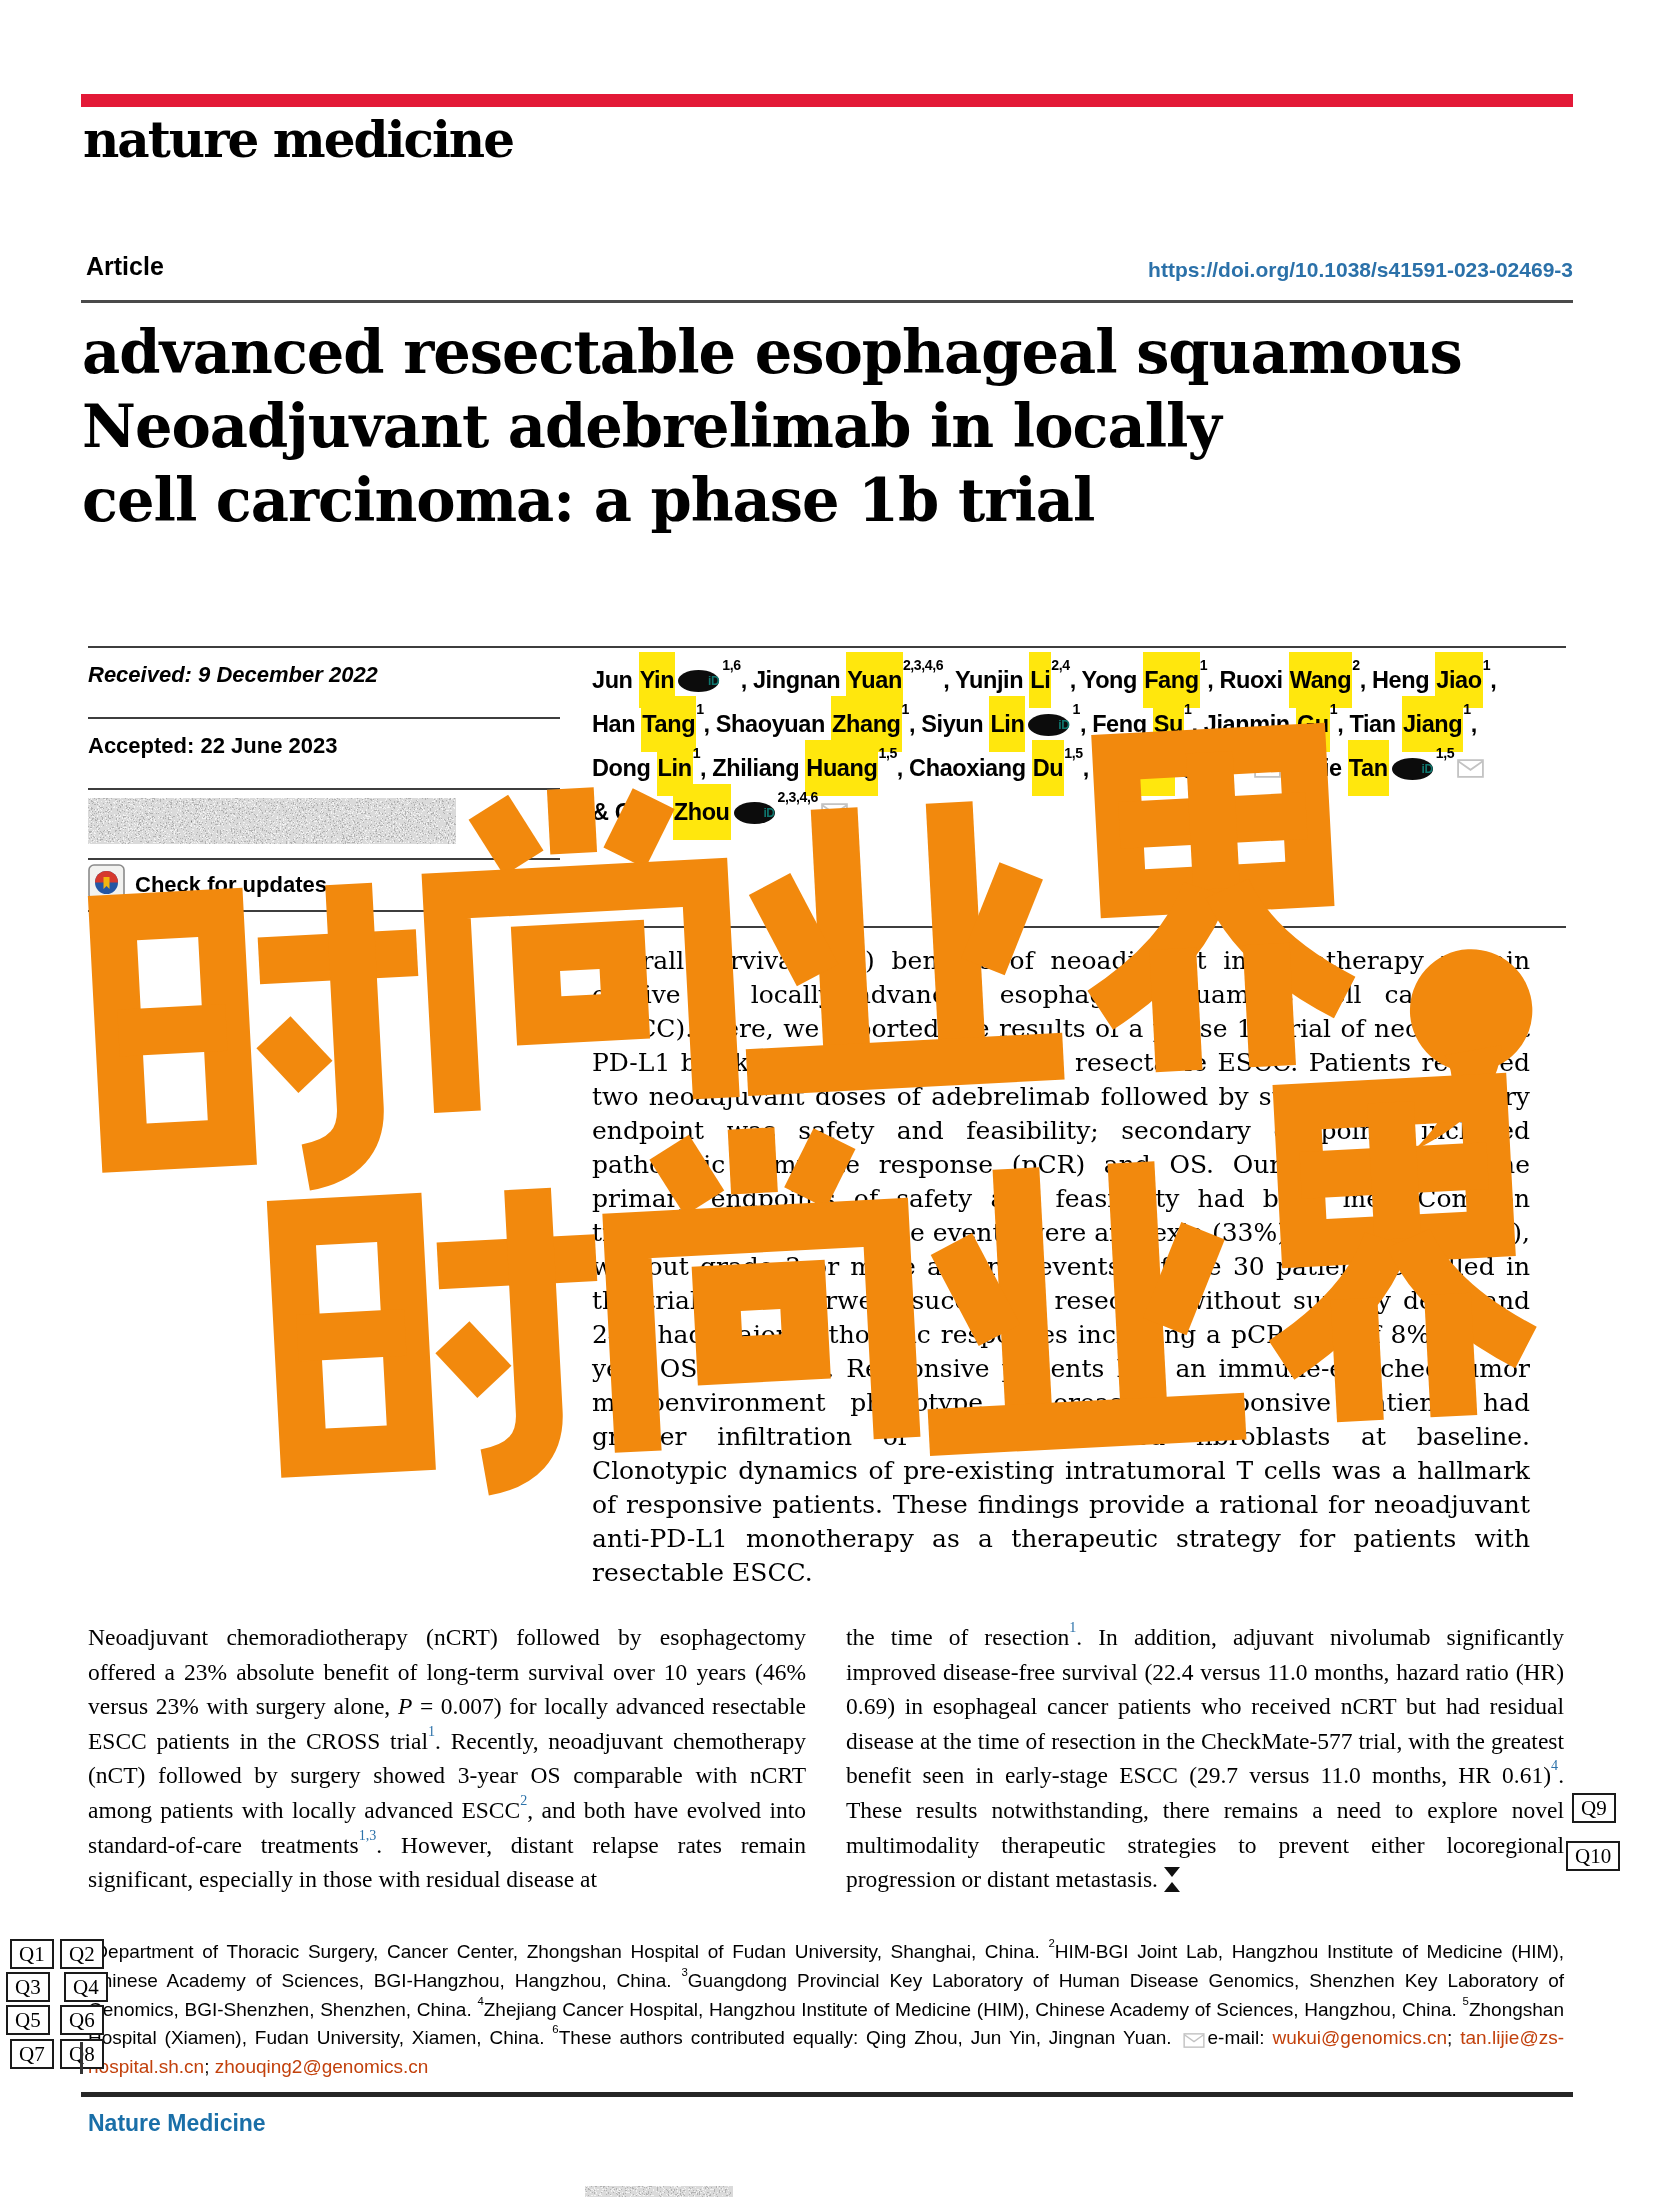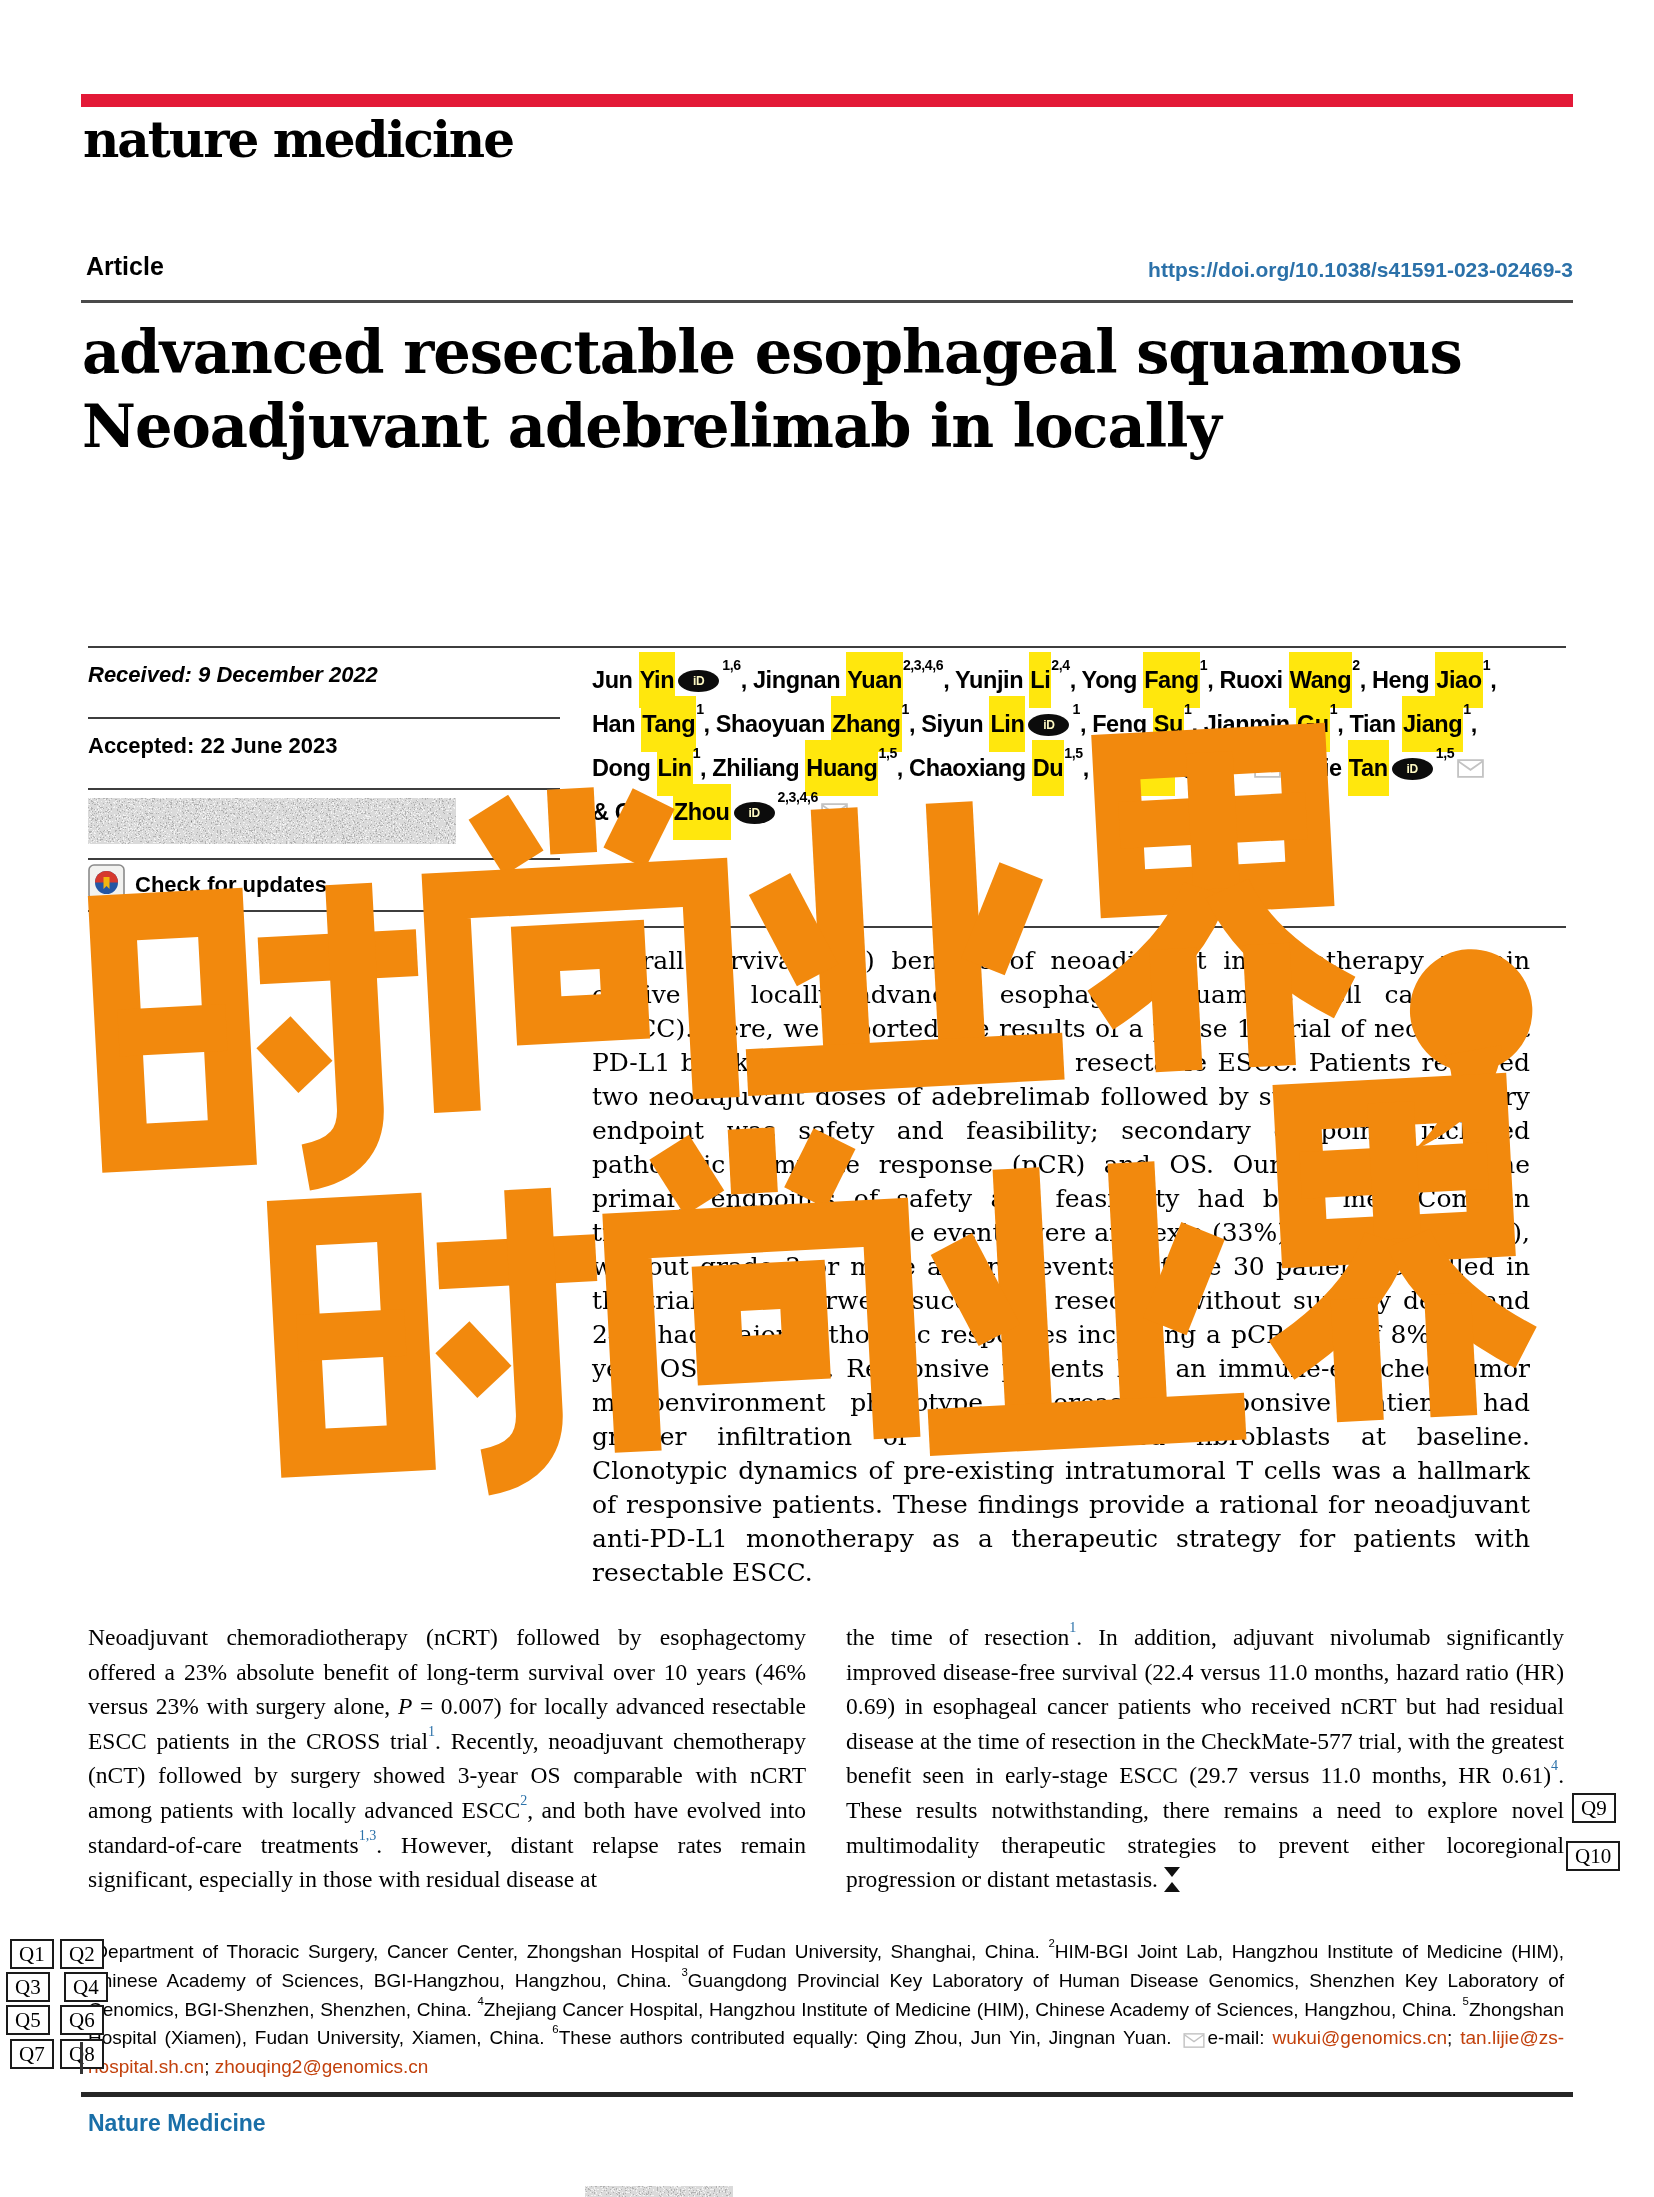--- a/index.html
+++ b/index.html
@@ -25,21 +25,21 @@
 
   #check{left:88px;top:864px;display:flex;align-items:center;gap:10px;}
   #check .lbl{font-size:22px;font-weight:700;}
 
   #authors{left:592px;top:658px;font-size:23.5px;font-weight:700;letter-spacing:-0.4px;
            line-height:44px;white-space:nowrap;}
   .hl{background:#FFE70D;padding:15px 1px;}
   sup{font-size:60%;vertical-align:top;line-height:1;}
   sup.bluesup{color:#2B71A9;}
   .orcid{display:inline-block;width:41px;height:22px;border-radius:50%;background:#0c0c0c;
-         color:#fef9c3;font-size:12px;font-weight:700;text-align:center;line-height:22px;
+         color:#0f766e;font-size:12px;font-weight:700;text-align:right;line-height:22px;
          margin:0 3px;transform:translateY(-3px);}
   .env{display:inline-block;margin:0 3px;transform:translateY(2px);}
   #authors .env svg{width:27px;height:19px;}
   #footnotes .env svg{width:22px;height:15px;transform:translateY(2px);}
 
   #abstract{left:592px;top:944px;width:938px;font-family:"DejaVu Serif",serif;
             font-size:25px;line-height:34px;text-align:justify;}
 
   .bodycol{top:1620px;width:718px;font-family:"Liberation Serif",serif;font-size:23.5px;
            line-height:34.6px;text-align:justify;}
@@ -92,20 +92,21 @@
 
   <div id="redbar" class="abs"></div>
   <div id="logo" class="abs">nature medicine</div>
   <div id="kicker" class="abs">Article</div>
   <div id="doi" class="abs">https://doi.org/10.1038/s41591-023-02469-3</div>
   <div id="rule-head" class="abs"></div>
 
   <div id="title" class="abs">
     <div>advanced resectable esophageal squamous</div>
     <div>Neoadjuvant adebrelimab in locally</div>
+    <div>cell carcinoma: a phase 1b trial</div>
   </div>
 
   <div class="abs hrule" style="left:88px;top:646px;width:1478px;"></div>
   <div class="abs datetxt" style="top:662px;font-style:italic;">Received: 9 December 2022</div>
   <div class="abs hrule lrule" style="top:717px;"></div>
   <div class="abs datetxt" style="top:733px;">Accepted: 22 June 2023</div>
   <div class="abs hrule lrule" style="top:788px;"></div>
 
   <svg class="noiseblk" style="left:88px;top:798px;" width="368" height="46">
     <rect width="368" height="46" filter="url(#noisef)"></rect>

